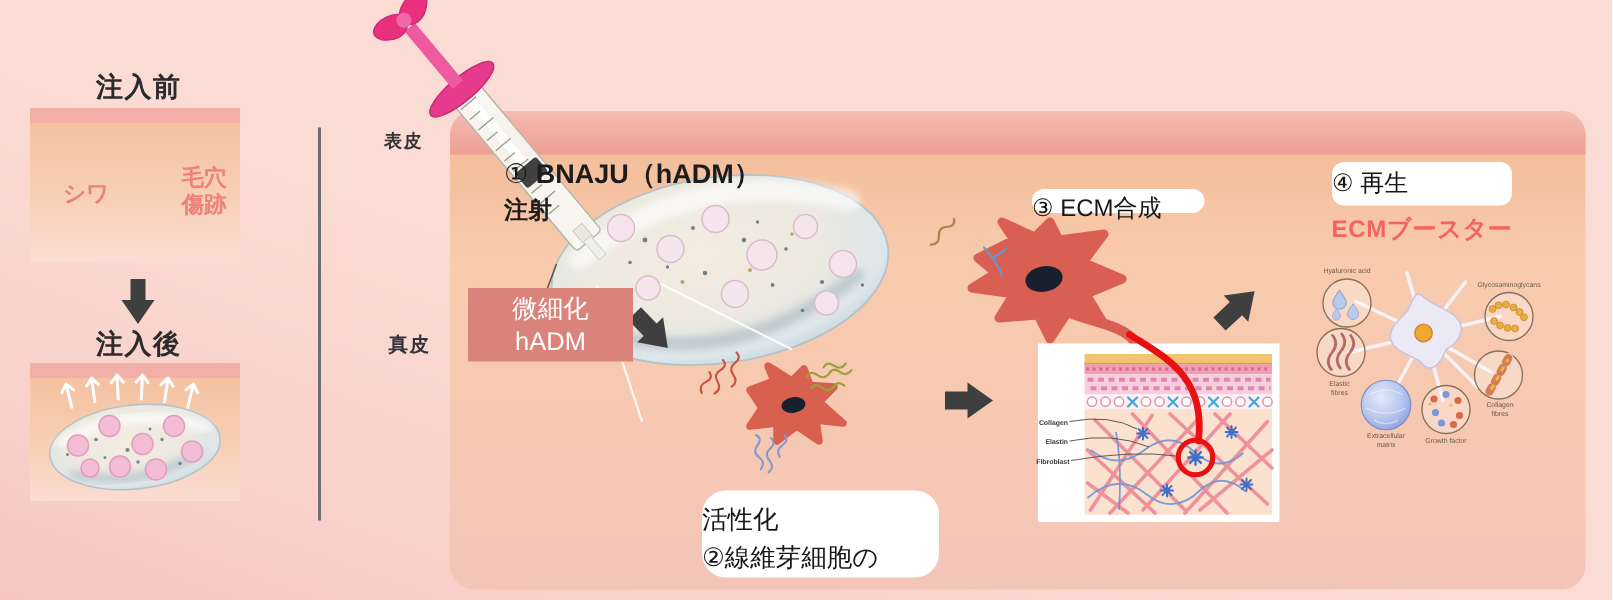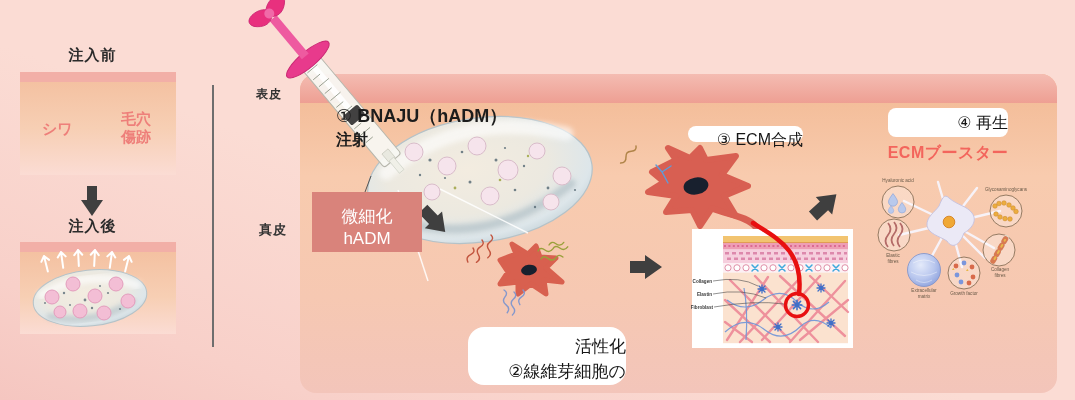--- a/index.html
+++ b/index.html
@@ -5,44 +5,44 @@
   html,body{margin:0;padding:0;}
   body{font-family:"Liberation Sans","DejaVu Sans",sans-serif;}
   .stage{position:relative;width:1075px;height:400px;overflow:hidden;
          background:linear-gradient(200deg,#fbdcd4 0%,#fbdcd4 55%,#f8d0c9 85%,#f5c6c0 100%);}
   
   .panel{position:absolute;left:300px;top:74px;width:757px;height:319px;border-radius:16px;
          background:linear-gradient(180deg,#f2b993 0%,#f8cbae 32%,#f6c8b2 70%,#f3c5ba 100%);}
   .panel-band{position:absolute;top:0;left:0;right:0;height:29px;border-radius:16px 16px 0 0;
          background:linear-gradient(180deg,#f4bcb2 0%,#ee9f93 100%);}
   
-  .col-label{position:absolute;left:20px;width:145px;text-align:center;font-size:15px;
+  .col-label{position:absolute;left:20px;width:145px;text-align:center;font-size:18px;
          font-weight:700;color:#2b2b2b;letter-spacing:1px;}
-  .lbox{position:absolute;left:20px;width:156px;}
+  .lbox{position:absolute;left:20px;width:140px;}
   .lbox .band{height:10px;background:#f2afa7;}
   .lbox-before{top:72px;height:103px;
          background:linear-gradient(180deg,#f4c1a1 8%,#f7cfb4 55%,#fbdcd4 100%);}
   .lbox-after{top:242px;height:92px;
          background:linear-gradient(180deg,#f4c1a1 10%,#f7cfb4 60%,#fbdcd4 100%);}
   .wrinkle{position:absolute;left:22px;top:48px;font-size:15px;color:#ee7f7a;font-weight:600;}
   .pore-scar{position:absolute;left:86px;top:38px;width:60px;text-align:center;font-size:15px;
          line-height:1.2;color:#ee7f7a;font-weight:600;}
   .divider{position:absolute;left:212px;top:85px;width:2px;height:262px;background:#6e6e6e;}
   .skin-label{position:absolute;font-size:12px;color:#333;font-weight:600;letter-spacing:1px;}
   .epidermis{left:256px;top:86px;}
   .dermis{left:259px;top:221px;font-size:13px;text-align:center;}
   
   .step1{position:absolute;left:336px;top:64px;width:195px;text-align:left;color:#1c1c1c;z-index:3;margin-top:40px;}
   .step1 .l1{font-size:18px;}
   .step1 .l1 .name{font-weight:800;}
   .step1 .l1 .suffix{font-weight:600;}
   .step1 .l2{font-size:16px;font-weight:600;margin-top:2px;}
   .microbox{position:absolute;left:312px;top:192px;width:110px;height:46px;background:#d9837b;
-         color:#fff;text-align:center;font-size:17px;line-height:1.32;padding-top:14px;z-index:3;}
-  .wbox{position:absolute;background:#fff;text-align:right;color:#161616;z-index:3;}
+         color:#fff;text-align:center;font-size:17px;line-height:1.32;padding-top:3px;z-index:3;}
+  .wbox{position:absolute;background:#fff;text-align:left;color:#161616;z-index:3;}
   .wbox2{left:468px;top:327px;width:158px;height:58px;border-radius:16px;font-size:17px;
          line-height:1.45;padding-top:8px;box-sizing:border-box;}
   .wbox3{left:688px;top:126px;width:115px;height:16px;border-radius:8px;font-size:16px;
          line-height:28px;}
   .wbox4{left:888px;top:108px;width:120px;height:29px;border-radius:8px;font-size:16px;
          line-height:29px;}
   .booster{position:absolute;left:880px;top:143px;width:136px;text-align:center;font-size:16px;
          font-weight:700;color:#f3655c;z-index:3;letter-spacing:0.5px;}
   .overlay{position:absolute;left:0;top:0;width:1075px;height:400px;z-index:2;pointer-events:none;}
   .txt{z-index:3;}

